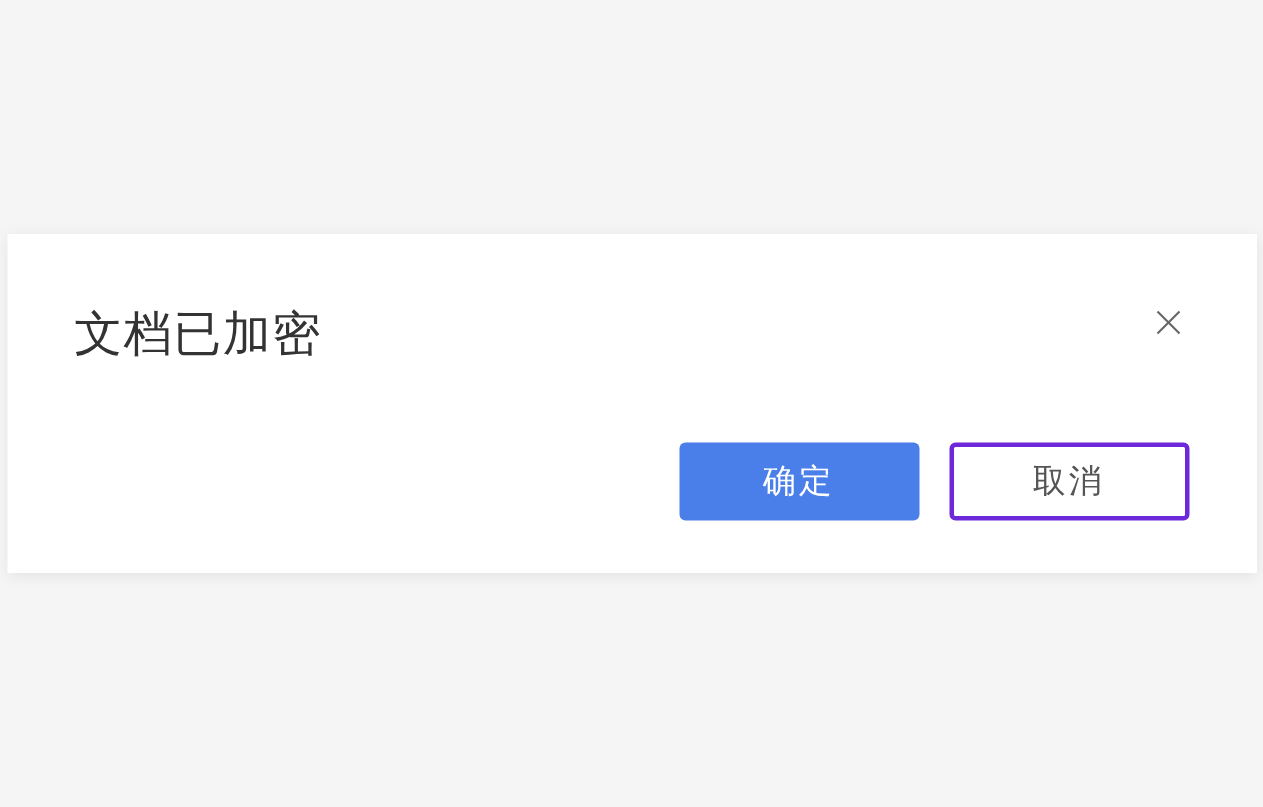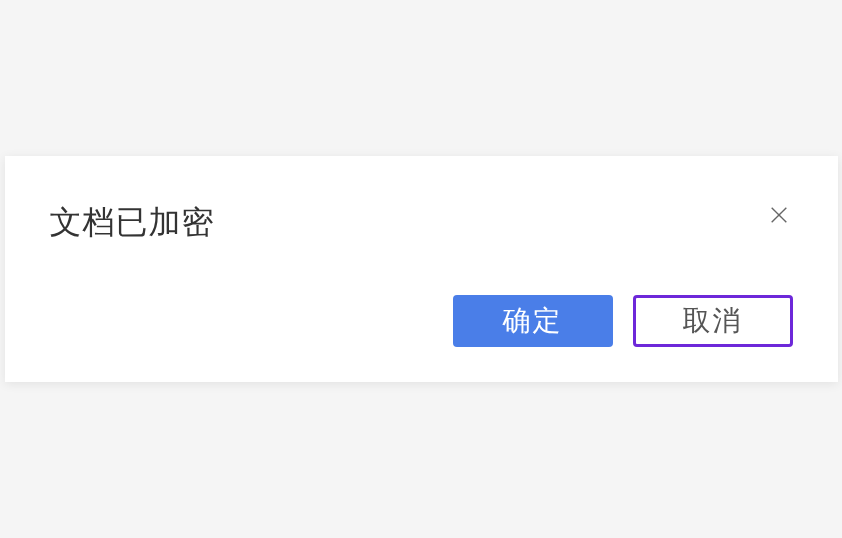--- a/index.html
+++ b/index.html
@@ -115,21 +115,21 @@
     
     .dialog-footer {
       display: flex;
       justify-content: flex-end;
       gap: 20px;
     }
     
     .btn {
       width: 160px;
       height: 52px;
-      font-size: 28px;
+      font-size: 22px;
       border-radius: 4px;
       cursor: pointer;
       display: flex;
       align-items: center;
       justify-content: center;
       letter-spacing: 2px;
     }
     
     .btn-primary {
       background: #4a7ee8;

